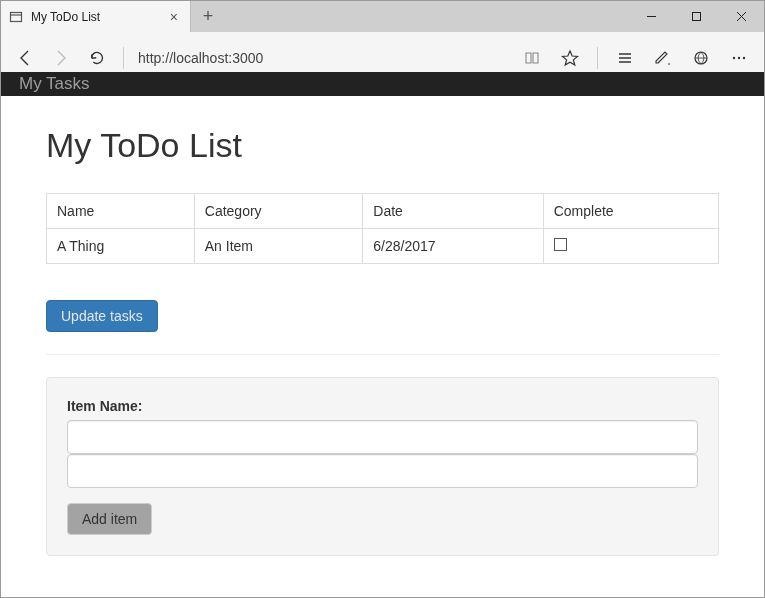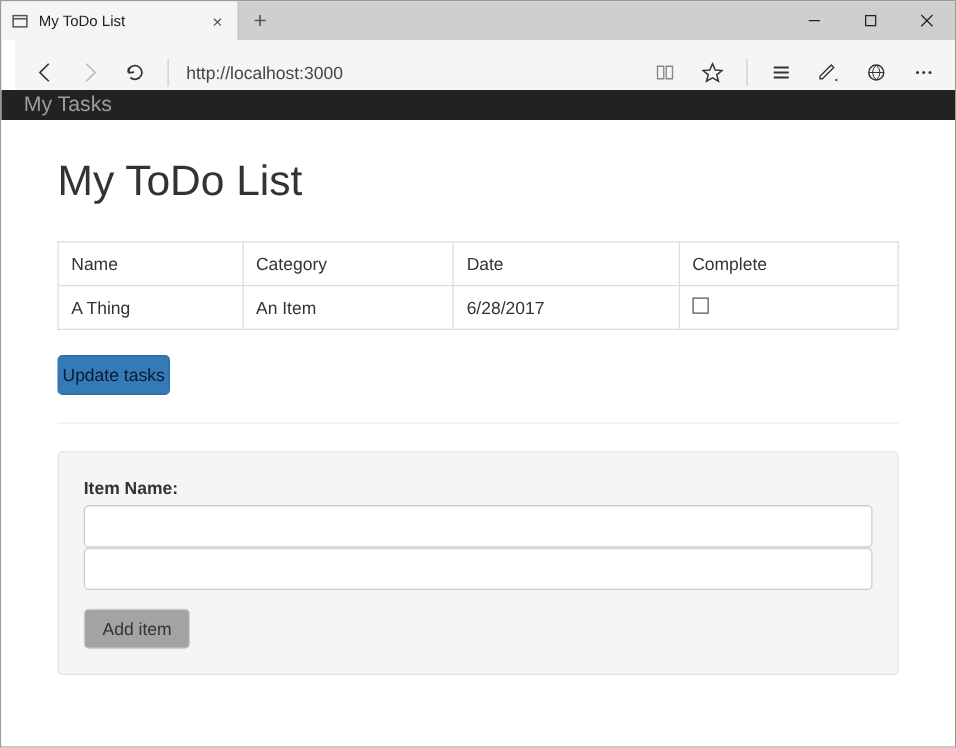--- a/index.html
+++ b/index.html
@@ -9,40 +9,40 @@
     .titlebar { height: 31px; background: #cfcfcf; display: flex; align-items: stretch; }
     .tab { background: #f5f5f5; width: 190px; display: flex; align-items: center; padding: 0 8px; gap: 8px; border-right: 1px solid #bbb; }
     .tab-icon svg { display: block; }
     .tab-title { flex: 1; color: #222; font-size: 12px; }
     .tab-close { color: #555; font-size: 14px; padding: 0 4px; }
     .newtab { width: 34px; display: flex; align-items: center; justify-content: center; color: #555; font-size: 18px; }
     .spacer { flex: 1; }
     .win-controls { display: flex; }
     .win-btn { width: 45px; display: flex; align-items: center; justify-content: center; color: #222; }
 
-    .addrbar { height: 52px; background: #f5f5f5; display: flex; align-items: center; padding: 0 10px; gap: 8px; border-bottom: 1px solid #d8d8d8; margin-left: 11px; }
+    .addrbar { height: 52px; background: #f5f5f5; display: flex; align-items: center; padding: 0 10px; gap: 8px; border-bottom: 1px solid #d8d8d8; }
     .nav-btn { width: 28px; height: 28px; display: flex; align-items: center; justify-content: center; color: #444; }
     .nav-btn.disabled { color: #b8b8b8; }
     .sep { width: 1px; height: 22px; background: #ccc; margin: 0 4px; }
     .url { flex: 1; font-size: 14px; color: #444; padding-left: 2px; }
     .tool-btn { width: 30px; height: 30px; display: flex; align-items: center; justify-content: center; color: #444; }
 
     
     .page { position: absolute; top: 72px; left: 1px; right: 1px; bottom: 1px; overflow: auto; background: #fff; }
     .navbar { background: #222; color: #9d9d9d; padding: 2px 18px; font-size: 17px; }
     .container { padding: 20px 45px 40px; }
     h1 { font-size: 34px; font-weight: 500; color: #333; margin: 10px 0 28px; }
 
-    table { width: 100%; border-collapse: collapse; margin-bottom: 20px; }
+    table { width: 100%; border-collapse: collapse; margin-bottom: 36px; }
     th, td { text-align: left; padding: 9px 10px; border: 1px solid #ddd; font-size: 14px; color: #333; }
     th { font-weight: 400; background: #fff; }
 
     .checkbox { width: 13px; height: 13px; border: 1px solid #555; display: inline-block; }
 
-    .btn-primary { background: #337ab7; color: #0f172a; border: 1px solid #2e6da4; border-radius: 4px; padding: 7px 3px; font-size: 14px; cursor: pointer; }
+    .btn-primary { background: #337ab7; color: #e5e5e5; border: 1px solid #2e6da4; border-radius: 4px; padding: 7px 14px; font-size: 14px; cursor: pointer; }
     .btn-default { background: #a3a3a3; color: #333; border: 1px solid #ccc; border-radius: 4px; padding: 7px 14px; font-size: 14px; cursor: pointer; }
 
     hr { border: 0; border-top: 1px solid #eee; margin: 22px 0; }
 
     .well { background: #f5f5f5; border: 1px solid #e3e3e3; border-radius: 4px; padding: 20px; }
     .form-label { font-weight: 700; display: block; margin-bottom: 6px; font-size: 14px; color: #333; }
     .form-control { width: 100%; padding: 8px 12px; border: 1px solid #ccc; border-radius: 4px; font-size: 14px; background: #fff; box-shadow: inset 0 1px 1px rgba(0,0,0,0.06); }
     .form-group { }
   </style>
 </head>

